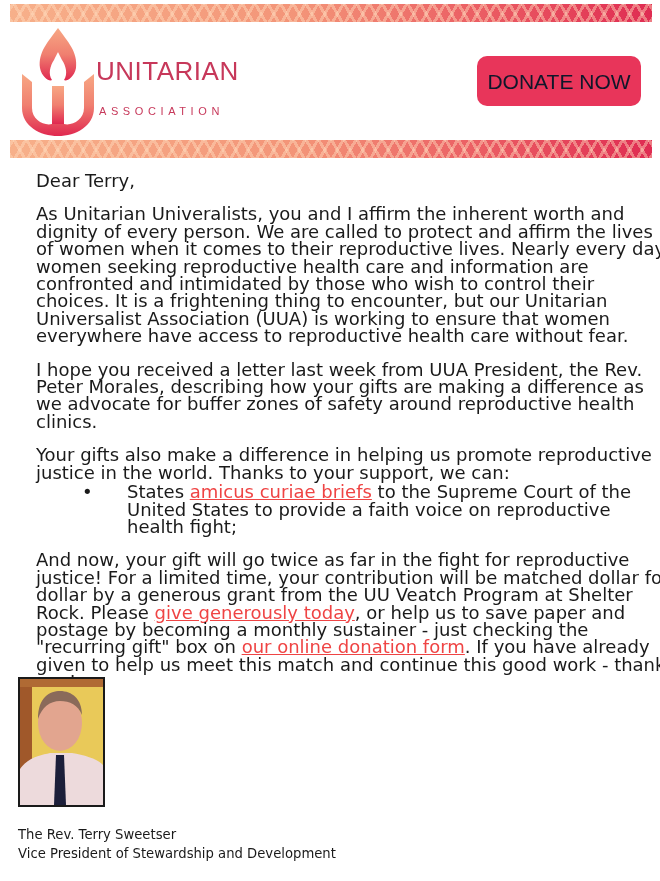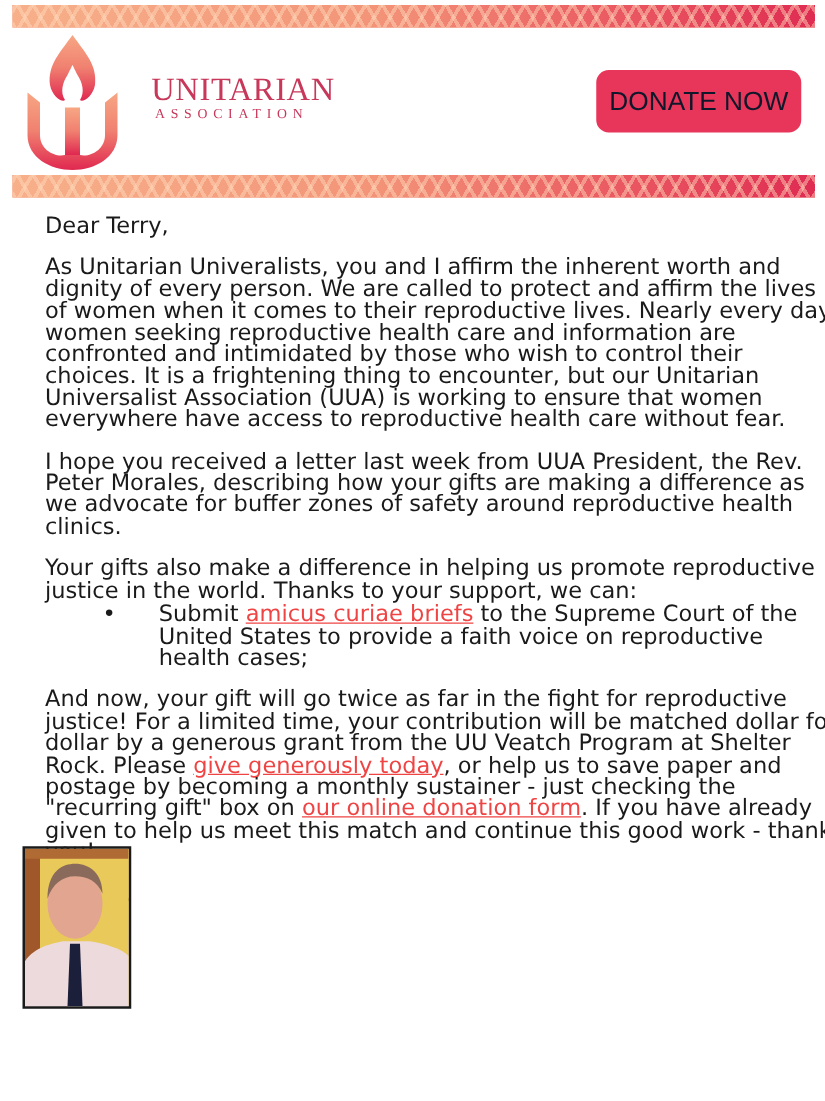--- a/index.html
+++ b/index.html
@@ -8,25 +8,25 @@
   .band { position: absolute; left: 10px; width: 642px; height: 18px;
           background-color: #f08a70;
           background-image:
             repeating-linear-gradient(60deg, rgba(255,220,190,0.45) 0 3px, transparent 3px 11px),
             repeating-linear-gradient(-60deg, rgba(255,220,190,0.45) 0 3px, transparent 3px 11px),
             linear-gradient(90deg, #f7b08a 0%, #f39478 45%, #ea5a62 75%, #df2c52 100%);
           background-blend-mode: normal; }
   .band.top { top: 4px; }
   .band.bottom { top: 140px; }
   .logo { position: absolute; left: 18px; top: 28px; width: 80px; height: 108px; }
-  .logo-text { position: absolute; left: 121px; top: 58px; color: #c7385a;
-               font-family: Liberation Serif, serif; }
+  .logo-text { position: absolute; left: 96px; top: 58px; color: #c7385a;
+               font-family: Liberation Sans, sans-serif; }
   .logo-line1, .logo-line2 { display: block; font-size: 26px; line-height: 27px;
                letter-spacing: 0.5px; font-weight: normal; }
-  .logo-line3 { display: block; font-size: 11px; letter-spacing: 4.6px; margin-top: 0;
+  .logo-line3 { display: block; font-size: 11px; letter-spacing: 4.6px; margin-top: 20px;
                padding-left: 3px; color: #c7385a; }
   .donate { position: absolute; left: 477px; top: 56px; width: 164px; height: 50px;
             background: #e8355a; border-radius: 10px; color: #0f172a; border: none;
             font-family: "Liberation Sans", sans-serif; font-size: 21px; line-height: 50px;
             text-align: center; cursor: pointer; letter-spacing: 0px; }
   .letter { position: absolute; left: 36px; top: 172px; width: 636px;
             font-size: 18px; line-height: 17.4px; font-family: "DejaVu Sans", sans-serif; }
   .letter p { margin: 0 0 16px 0; }
   .letter ul { margin: -2px 0 16px 0; padding-left: 91px; list-style: none; }
   .letter li { position: relative; }
@@ -66,32 +66,34 @@
 <button class="donate">DONATE NOW</button>
 
 <div class="band bottom"></div>
 
 <div class="letter">
   <p>Dear Terry,</p>
   <p>As Unitarian Univeralists, you and I affirm the inherent worth and dignity of every person. We are called to protect and affirm the lives of women when it comes to their reproductive lives. Nearly every day, women seeking reproductive health care and information are confronted and intimidated by those who wish to control their choices. It is a frightening thing to encounter, but our Unitarian Universalist Association (UUA) is working to ensure that women everywhere have access to reproductive health care without fear.</p>
   <p>I hope you received a letter last week from UUA President, the Rev. Peter Morales, describing how your gifts are making a difference as we advocate for buffer zones of safety around reproductive health clinics.</p>
   <p style="margin-bottom:4px">Your gifts also make a difference in helping us promote reproductive justice in the world. Thanks to your support, we can:</p>
   <ul>
-    <li><span>Submit </span><a class="link" href="#">amicus curiae briefs</a><span> to the Supreme Court of the United States to provide a faith voice on reproductive health cases;</span></li>
+    <li><span>States </span><a class="link" href="#">amicus curiae briefs</a><span> to the Supreme Court of the United States to provide a faith voice on reproductive health fight;</span></li>
   </ul>
   <p><span>And now, your gift will go twice as far in the fight for reproductive justice! For a limited time, your contribution will be matched dollar for dollar by a generous grant from the UU Veatch Program at Shelter Rock. Please </span><a class="link" href="#">give generously today</a><span>, or help us to save paper and postage by becoming a monthly sustainer - just checking the "recurring gift" box on </span><a class="link" href="#">our online donation form</a><span>. If you have already given to help us meet this match and continue this good work - thank you!</span></p>
   <p>In faith,</p>
 </div>
 
 <div class="photo" title="Portrait of The Rev. Terry Sweetser">
   <svg width="83" height="126" viewBox="0 0 83 126">
     <rect x="0" y="0" width="83" height="126" fill="#e9c959"></rect>
     <rect x="0" y="0" width="12" height="126" fill="#a0582a"></rect>
     <rect x="0" y="0" width="83" height="8" fill="#b06a34"></rect>
     <path d="M0 126 L0 90 C 8 78, 22 76, 30 74 L 52 74 C 64 76, 78 80, 83 86 L 83 126 Z" fill="#eddadc"></path>
     <ellipse cx="40" cy="44" rx="22" ry="28" fill="#e2a58f"></ellipse>
     <path d="M18 40 C 18 18, 30 12, 40 12 C 52 12, 62 20, 62 36 C 58 26, 50 22, 40 22 C 30 22, 22 28, 18 40 Z" fill="#8a6a5a"></path>
     <path d="M36 76 L 44 76 L 46 126 L 34 126 Z" fill="#1c1f3a"></path>
   </svg>
 </div>
 
 <div class="sig">
+  <div>The Rev. Terry Sweetser</div>
+  <div>Vice President of Stewardship and Development</div>
 </div>
 
 </body></html>

